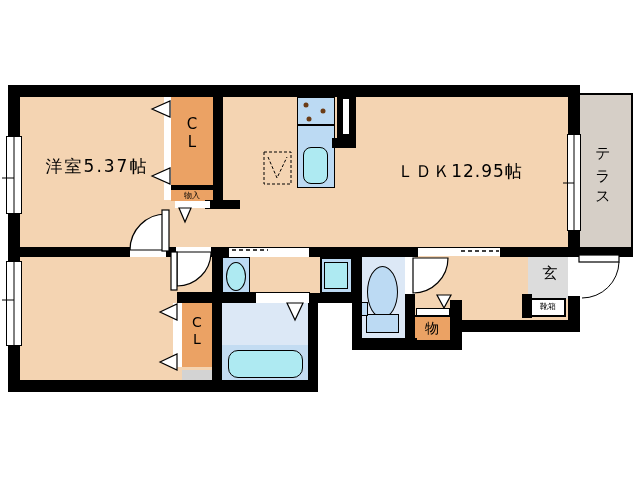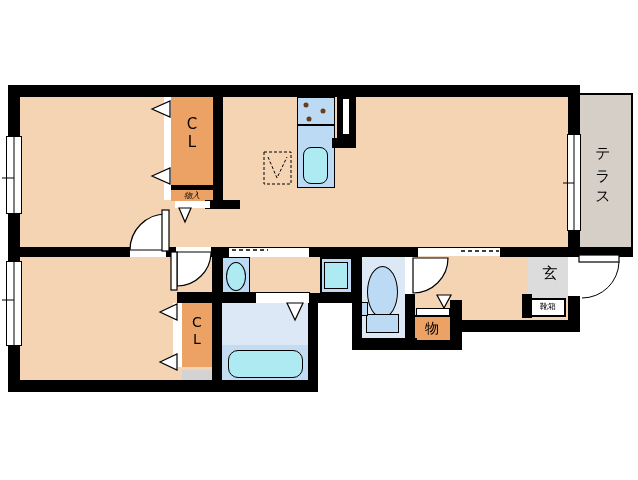--- a/index.html
+++ b/index.html
@@ -141,22 +141,24 @@
     <line x1="2" y1="178" x2="14" y2="178" stroke="#000" stroke-width="1"></line>
     <line x1="14" y1="262" x2="14" y2="345" stroke="#000" stroke-width="1"></line>
     <line x1="2" y1="300" x2="14" y2="300" stroke="#000" stroke-width="1"></line>
     <line x1="574" y1="135" x2="574" y2="230" stroke="#000" stroke-width="1"></line>
     <line x1="563" y1="183" x2="574" y2="183" stroke="#000" stroke-width="1"></line>
 
     <line x1="232" y1="250" x2="268" y2="250" stroke="#000" stroke-width="1.5" stroke-dasharray="4,3"></line>
     <line x1="461" y1="251" x2="499" y2="251" stroke="#000" stroke-width="1.5" stroke-dasharray="4,3"></line>
   </svg>
 
+  <div class="lbl center" style="left:30px;top:156px;width:134px;font-size:17px;letter-spacing:2px;">洋室5.37帖</div>
+  <div class="lbl center" style="left:375px;top:161px;width:170px;font-size:17px;letter-spacing:1px;">ＬＤＫ12.95帖</div>
   <div class="lbl center pre" style="left:179px;top:115px;width:26px;font-size:15px;">C
 L</div>
   <div class="lbl center pre" style="left:184px;top:314px;width:26px;font-size:14px;">C
 L</div>
-  <div class="lbl center" style="left:171px;top:191px;width:42px;font-size:8px;font-style:italic;">物入</div>
+  <div class="lbl center" style="left:171px;top:191px;width:42px;font-size:8px;">物入</div>
   <div class="lbl center" style="left:412px;top:320px;width:40px;font-size:14px;">物</div>
   <div class="lbl center" style="left:528px;top:264px;width:44px;font-size:15px;">玄</div>
   <div class="lbl center" style="left:530px;top:302px;width:36px;font-size:8px;">靴箱</div>
   <div class="lbl" style="left:594px;top:137px;height:95px;font-size:15px;letter-spacing:5px;writing-mode:vertical-rl;">テラス</div>
 </div>
 
 </body></html>

